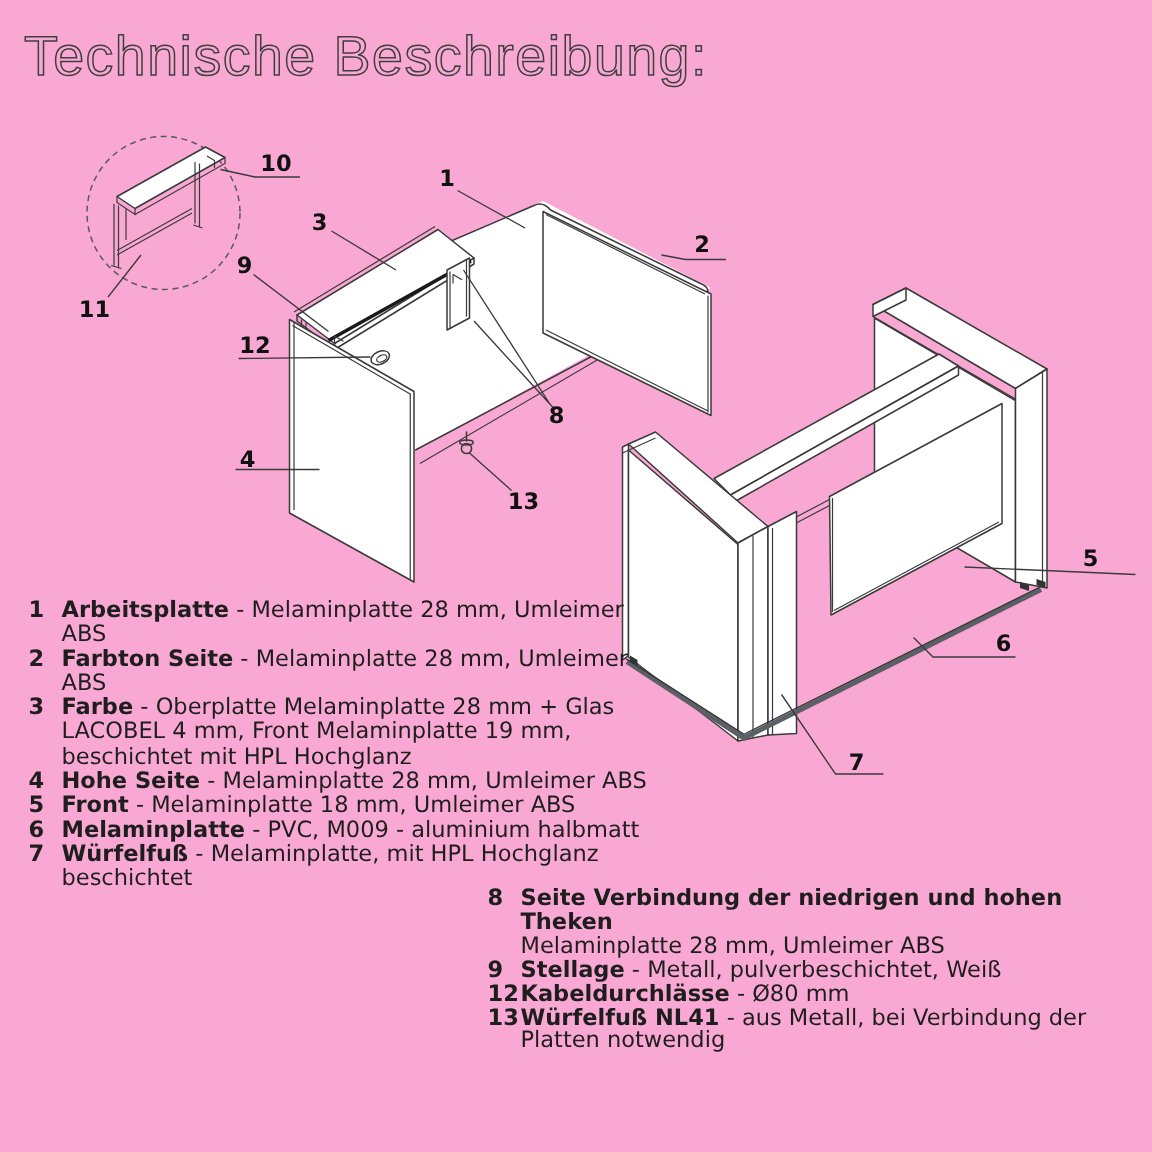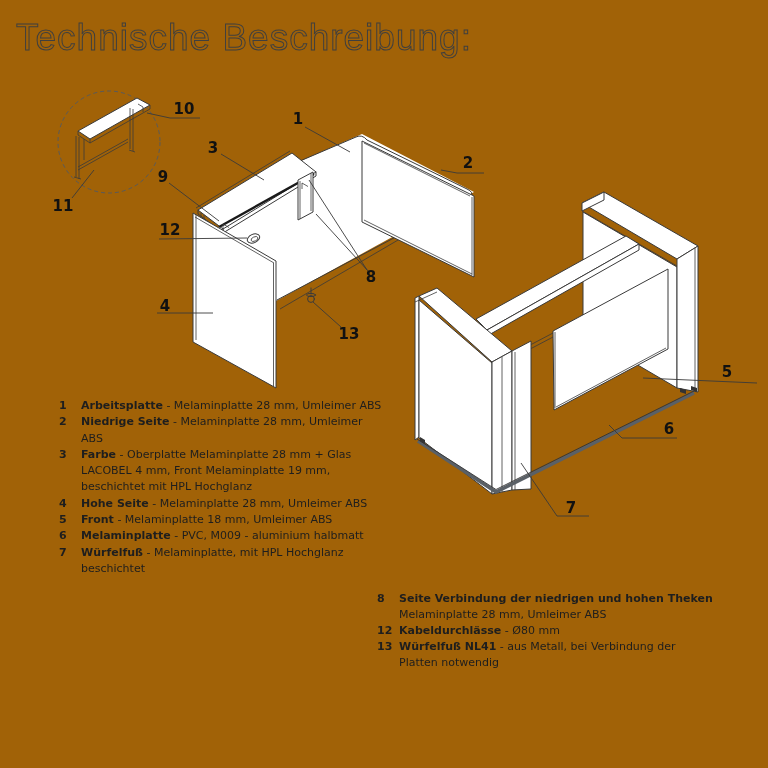--- a/index.html
+++ b/index.html
@@ -1,34 +1,34 @@
 <!DOCTYPE html>
 <html><head>
 <meta charset="utf-8">
 <style>
   html,body{margin:0;padding:0;background:#ffffff;}
-  #page{position:relative;width:768px;height:768px;background:#a16207;overflow:hidden;
+  #page{position:relative;width:768px;height:768px;background:#f9a8d4;overflow:hidden;
         font-family:"DejaVu Sans","Liberation Sans",sans-serif;color:#1e1e1e;}
   svg{position:absolute;left:0;top:0;}
   .draw{fill:none;stroke:#3a3a3a;stroke-width:1;stroke-linejoin:round;stroke-linecap:round;}
   .solid{fill:#ffffff;stroke:#3a3a3a;stroke-width:1;stroke-linejoin:round;}
   .fillonly{fill:#ffffff;stroke:none;}
   .thin{fill:none;stroke:#3a3a3a;stroke-width:0.8;}
   .leader{fill:none;stroke:#3a3a3a;stroke-width:0.9;}
   .glass{fill:none;stroke:#1a1a1a;stroke-width:2.4;}
   .strip{fill:none;stroke:#5a6066;stroke-width:3.4;}
   .stripline{fill:none;stroke:#333333;stroke-width:0.9;}
   .footmark{fill:#333333;stroke:none;}
   .callout{font-family:"DejaVu Sans","Liberation Sans",sans-serif;font-size:15px;font-weight:bold;
            fill:#111111;text-anchor:middle;}
   .title-text{font-family:"Liberation Sans","DejaVu Sans",sans-serif;font-size:37px;
               letter-spacing:1px;fill:none;stroke:#3f3f3f;stroke-width:1;}
-  .plist{position:absolute;font-size:11px;color:#1e1e1e;margin-left:40px;}
+  .plist{position:absolute;font-size:15px;color:#1e1e1e;}
   .plist-left{left:19px;top:398px;width:420px;line-height:16.3px;}
-  .plist-right{left:337px;top:591px;width:420px;line-height:15.9px;}
+  .plist-right{left:325px;top:591px;width:420px;line-height:15.9px;}
   .pl-item{padding-left:22px;text-indent:0;}
   .pl-item .pnum{display:inline-block;width:22px;margin-left:-22px;font-weight:bold;}
   .pname{font-weight:bold;}
   .pdesc{white-space:pre-wrap;}
 </style>
 </head>
 <body>
 
 <div id="page">
 
@@ -157,21 +157,21 @@
       <text class="callout" x="170" y="235">12</text>
       <text class="callout" x="349" y="339">13</text>
     </g>
   </svg>
 
   <div class="plist plist-left">
     <div class="pl-item">
       <span class="pnum">1</span><span class="pname">Arbeitsplatte</span><span class="pdesc"> - Melaminplatte 28 mm, Umleimer ABS</span>
     </div>
     <div class="pl-item">
-      <span class="pnum">2</span><span class="pname">Niedrige Seite</span><span class="pdesc"> - Melaminplatte 28 mm, Umleimer
+      <span class="pnum">2</span><span class="pname">Farbton Seite</span><span class="pdesc"> - Melaminplatte 28 mm, Umleimer
 ABS</span>
     </div>
     <div class="pl-item">
       <span class="pnum">3</span><span class="pname">Farbe</span><span class="pdesc"> - Oberplatte Melaminplatte 28 mm + Glas
 LACOBEL 4 mm, Front Melaminplatte 19 mm,
 beschichtet mit HPL Hochglanz</span>
     </div>
     <div class="pl-item">
       <span class="pnum">4</span><span class="pname">Hohe Seite</span><span class="pdesc"> - Melaminplatte 28 mm, Umleimer ABS</span>
     </div>
@@ -186,20 +186,23 @@
 beschichtet</span>
     </div>
   </div>
 
   <div class="plist plist-right">
     <div class="pl-item">
       <span class="pnum">8</span><span class="pname">Seite Verbindung der niedrigen und hohen Theken</span><span class="pdesc">
 Melaminplatte 28 mm, Umleimer ABS</span>
     </div>
     <div class="pl-item">
+      <span class="pnum">9</span><span class="pname">Stellage</span><span class="pdesc"> - Metall, pulverbeschichtet, Weiß</span>
+    </div>
+    <div class="pl-item">
       <span class="pnum">12</span><span class="pname">Kabeldurchlässe</span><span class="pdesc"> - Ø80 mm</span>
     </div>
     <div class="pl-item">
       <span class="pnum">13</span><span class="pname">Würfelfuß NL41</span><span class="pdesc"> - aus Metall, bei Verbindung der
 Platten notwendig</span>
     </div>
   </div>
 
 </div>
 

